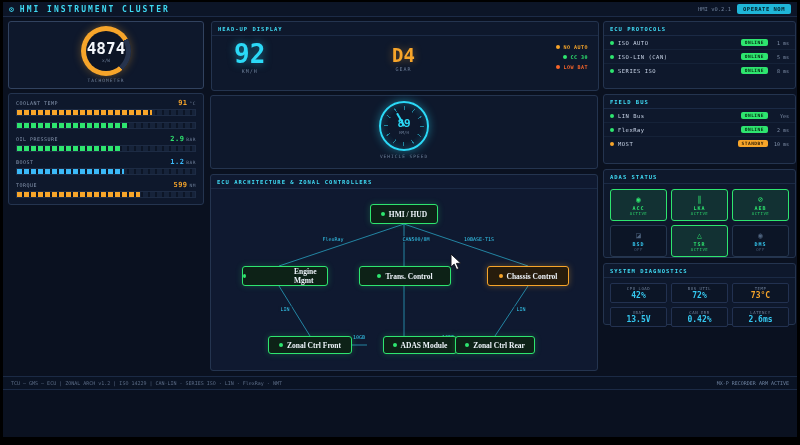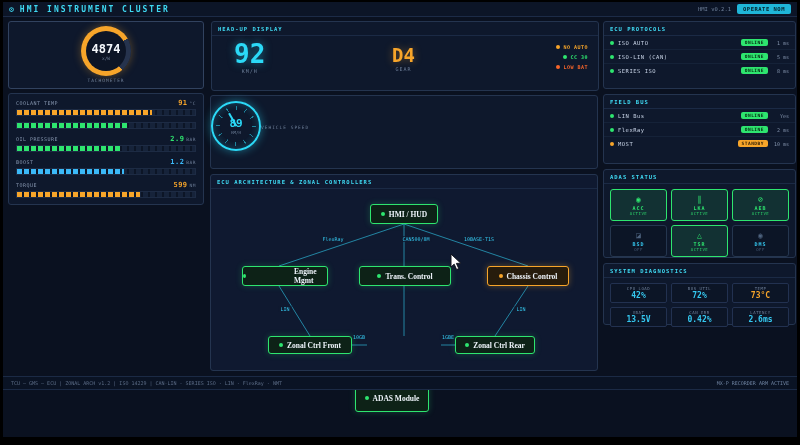--- a/index.html
+++ b/index.html
@@ -26,21 +26,21 @@
 
   
   #tach-panel { left:5px; top:19px; width:196px; height:68px; border-color:#31425f; }
   .tach-wrap { display:flex; flex-direction:column; align-items:center; padding-top:4px; }
   .ring { width:50px; height:50px; border-radius:50%;
     background:conic-gradient(from 140deg, #f7a52a 0 280deg, #26334d 280deg 360deg);
     display:flex; align-items:center; justify-content:center;
     box-shadow:0 0 8px rgba(247,165,42,.35); }
   .ring-inner { width:40px; height:40px; border-radius:50%; background:#0d1526;
     display:flex; flex-direction:column; align-items:center; justify-content:center; }
-  .tach-val { font-size:12px; font-weight:bold; color:#f4f7fb; }
+  .tach-val { font-size:16px; font-weight:bold; color:#f4f7fb; }
   .tach-unit { font-size:4.5px; color:#6e7f99; }
   .tach-label { font-size:4.5px; color:#6e7f99; letter-spacing:1px; margin-top:2px; }
 
   
   #bars-panel { left:5px; top:91px; width:196px; height:112px; padding:5px 7px; }
   .bar-row { margin-bottom:6px; }
   .bar-head { display:flex; align-items:baseline; font-size:5px; color:#8494ad;
     letter-spacing:.5px; margin-bottom:2px; }
   .bar-val { margin-left:auto; font-size:7px; font-weight:bold; }
   .bar-unit { font-size:4.5px; color:#6e7f99; margin-left:2px; }
@@ -60,21 +60,21 @@
   .hud-gear-val { font-size:19px; font-weight:bold; color:#f7a52a; line-height:22px;
     text-shadow:0 0 8px rgba(247,165,42,.4); }
   .hud-gear-label { font-size:5px; color:#6e7f99; letter-spacing:1px; }
   .hud-inds { position:absolute; right:10px; top:8px; display:flex; flex-direction:column; gap:4px; }
   .ind { display:flex; align-items:center; justify-content:flex-end; gap:3px; font-size:5px;
     font-weight:bold; letter-spacing:.5px; }
   .ind-dot { width:4px; height:4px; border-radius:50%; background:currentColor; }
 
   
   #speed-panel { left:207px; top:93px; width:388px; height:74px; }
-  .speed-wrap { display:flex; flex-direction:row; align-items:center; padding-top:5px; }
+  .speed-wrap { display:flex; flex-direction:column; align-items:center; padding-top:5px; }
   .sgauge { width:50px; height:50px; border-radius:50%; border:2px solid #2bd9f7;
     box-shadow:0 0 10px rgba(43,217,247,.45), inset 0 0 8px rgba(43,217,247,.25);
     display:flex; align-items:center; justify-content:center; position:relative; }
   .sgauge-ticks { position:absolute; inset:3px; border-radius:50%;
     background:repeating-conic-gradient(rgba(43,217,247,.55) 0deg 3deg, transparent 3deg 30deg); }
   .sgauge-cover { position:absolute; inset:7px; border-radius:50%; background:#0e182c; }
   .sgauge-center { position:relative; text-align:center; z-index:2; }
   .sgauge-val { font-size:11px; font-weight:bold; color:#2bd9f7; }
   .sgauge-unit { font-size:4px; color:#6e7f99; }
   .needle { position:absolute; left:50%; top:50%; width:1.5px; height:15px; background:#2bd9f7;
@@ -293,21 +293,21 @@
         <span>Trans. Control</span>
         </div>
       <div class="node warn" style="left:276px; top:91px; width:82px;">
         <span class="ndot"></span>
         <span>Chassis Control</span>
         </div>
       <div class="node" style="left:57px;  top:161px; width:84px; height:18px;">
         <span class="ndot"></span>
         <span>Zonal Ctrl Front</span>
         </div>
-      <div class="node" style="left:144px; top:161px; width:74px; height:28px;margin-top:48px;">
+      <div class="node" style="left:172px; top:161px; width:74px; height:18px;">
         <span class="ndot"></span>
         <span>ADAS Module</span>
         </div>
       <div class="node" style="left:244px; top:161px; width:80px; height:18px;">
         <span class="ndot"></span>
         <span>Zonal Ctrl Rear</span>
         </div>
     </div>
   </div>
 

